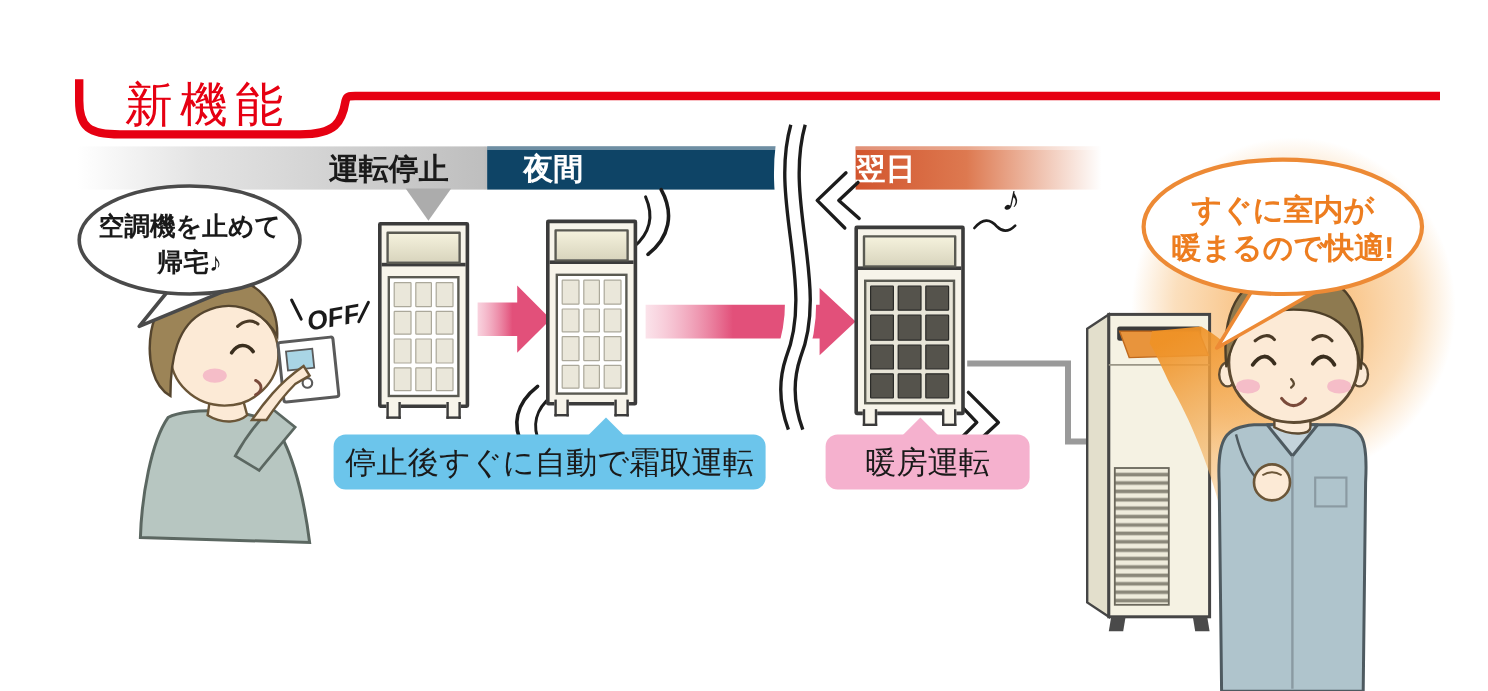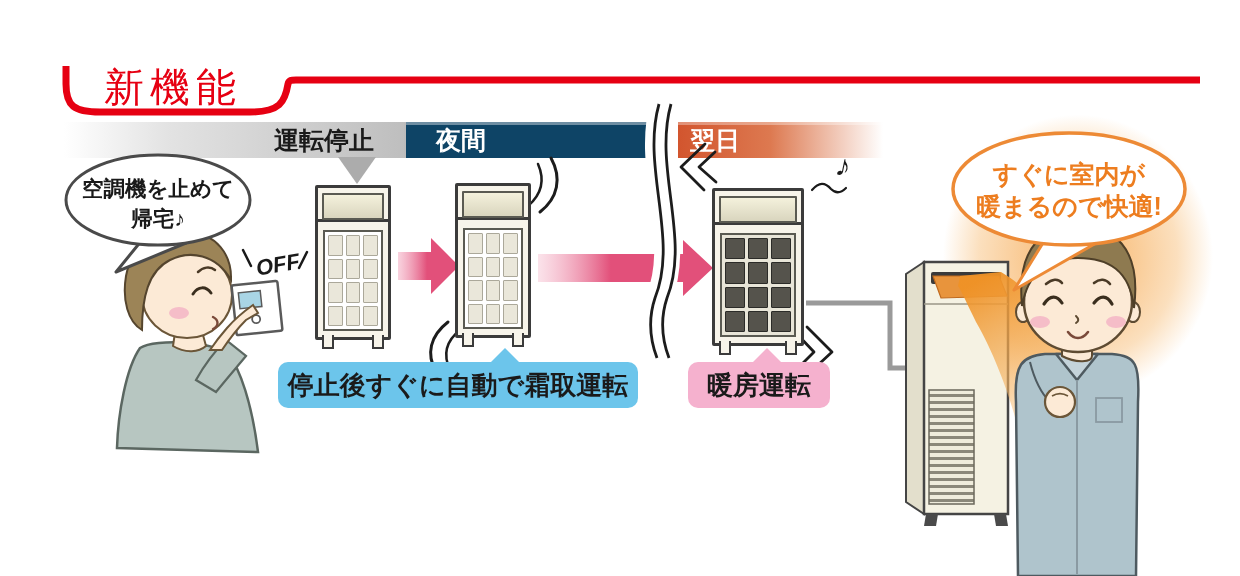--- a/index.html
+++ b/index.html
@@ -7,21 +7,21 @@
           font-family:"Liberation Sans","DejaVu Sans",sans-serif;}
   .glow{position:absolute;left:880px;top:80px;width:360px;height:420px;
         background:radial-gradient(ellipse 50% 45% at 55% 42%, rgba(245,157,57,.8), rgba(247,185,110,.45) 55%, rgba(255,255,255,0) 75%);}
   
   .bar{position:absolute;top:122px;height:36px;display:flex;align-items:center;
        font-weight:bold;font-size:25px;box-sizing:border-box;white-space:nowrap;}
   .bar-gray{left:64px;width:342px;justify-content:flex-end;padding-right:32px;color:#1a1a1a;
        background:linear-gradient(to right,#ffffff,#e3e3e3 30%,#bebebe 100%);}
   .bar-navy{left:406px;width:246px;background:#0e4466;box-shadow:inset 0 3px 0 rgba(255,255,255,.4);
        padding-left:30px;color:#fff;}
-  .bar-orange{left:678px;width:205px;color:#fff;padding-left:12px;
+  .bar-orange{left:713px;width:205px;color:#fff;
        background:linear-gradient(to right,#d2552e,#dd7950 45%,rgba(255,255,255,0));
        box-shadow:inset 0 3px 0 rgba(255,255,255,.35);}
   .chev{position:absolute;top:122px;width:0;height:0;border-top:18px solid transparent;border-bottom:18px solid transparent;}
   .chev-white{left:410px;border-left:30px solid #fff;}
   .chev-gray{left:404px;border-left:28px solid #bcbcbc;}
   .pointer-gray{position:absolute;left:338px;top:157px;width:0;height:0;
        border-left:19px solid transparent;border-right:19px solid transparent;border-top:27px solid #acacac;}
   
   .unit{position:absolute;background:#f7f4ea;border:3px solid #3b3b3b;border-radius:2px;box-sizing:border-box;}
   .unit .cap{height:34px;border-bottom:3px solid #3b3b3b;padding:5px 4px 3px;box-sizing:border-box;}
@@ -30,23 +30,23 @@
        grid-template-columns:repeat(3,1fr);grid-template-rows:repeat(4,1fr);gap:3px;
        background:#ffffff;border:2px solid #5a5a52;padding:3px;}
   .unit .gc{background:#eae7da;border:1px solid #aba89a;border-radius:1px;}
   .unit.dark .grille{background:#e8e5d8;}
   .unit.dark .gc{background:#55534c;border-color:#2b2b28;}
   .unit .leg{position:absolute;bottom:-12px;width:8px;height:12px;background:#f7f4ea;
        border:2.5px solid #3b3b3b;border-top:none;}
   .leg.l{left:4px}.leg.r{right:4px}
   
   .callout{position:absolute;top:362px;height:46px;border-radius:10px;display:flex;align-items:center;
-       justify-content:center;font-weight:bold;font-size:26px;color:#1a1a1a;white-space:nowrap;}
+       justify-content:center;font-weight:normal;font-size:26px;color:#1a1a1a;white-space:nowrap;}
   .callout-blue{left:278px;width:360px;background:#6cc5eb;}
-  .callout-pink{left:688px;width:142px;background:#f5b1ce;}
+  .callout-pink{left:688px;width:170px;background:#f5b1ce;}
   .tip{position:absolute;top:348px;width:0;height:0;border-left:15px solid transparent;border-right:15px solid transparent;}
   .tip-blue{left:490px;border-bottom:15px solid #6cc5eb;}
   .tip-pink{left:752px;border-bottom:15px solid #f5b1ce;}
   
   .title{position:absolute;left:104px;top:60px;font-size:40px;font-weight:normal;color:#e60012;letter-spacing:6px;}
   .art{position:absolute;left:0;top:0;pointer-events:none;}
 </style>
 </head>
 <body>
 

